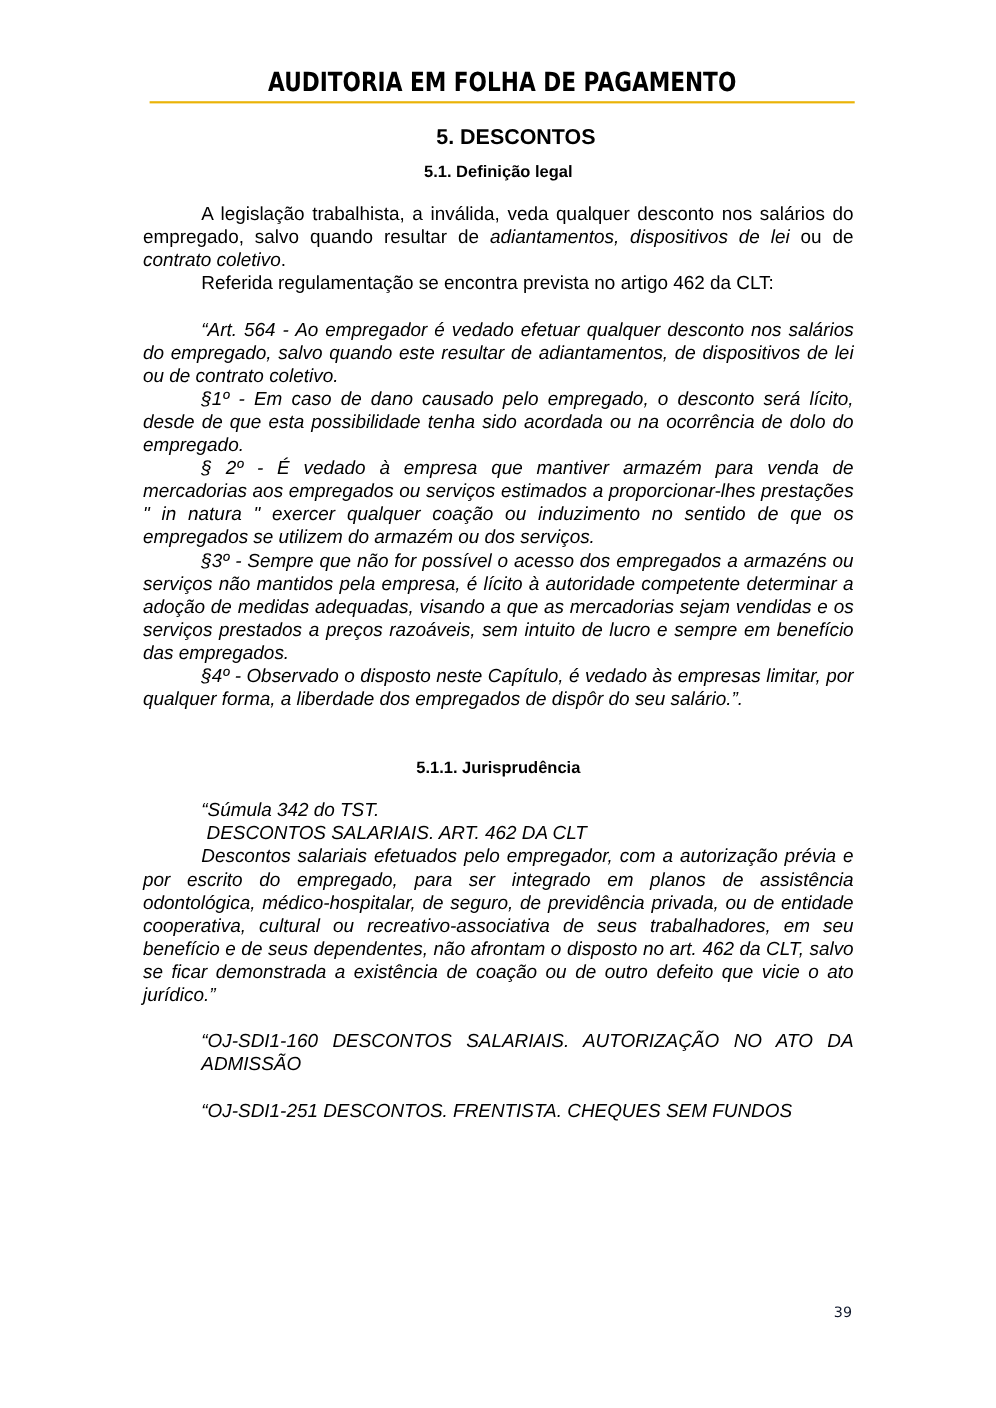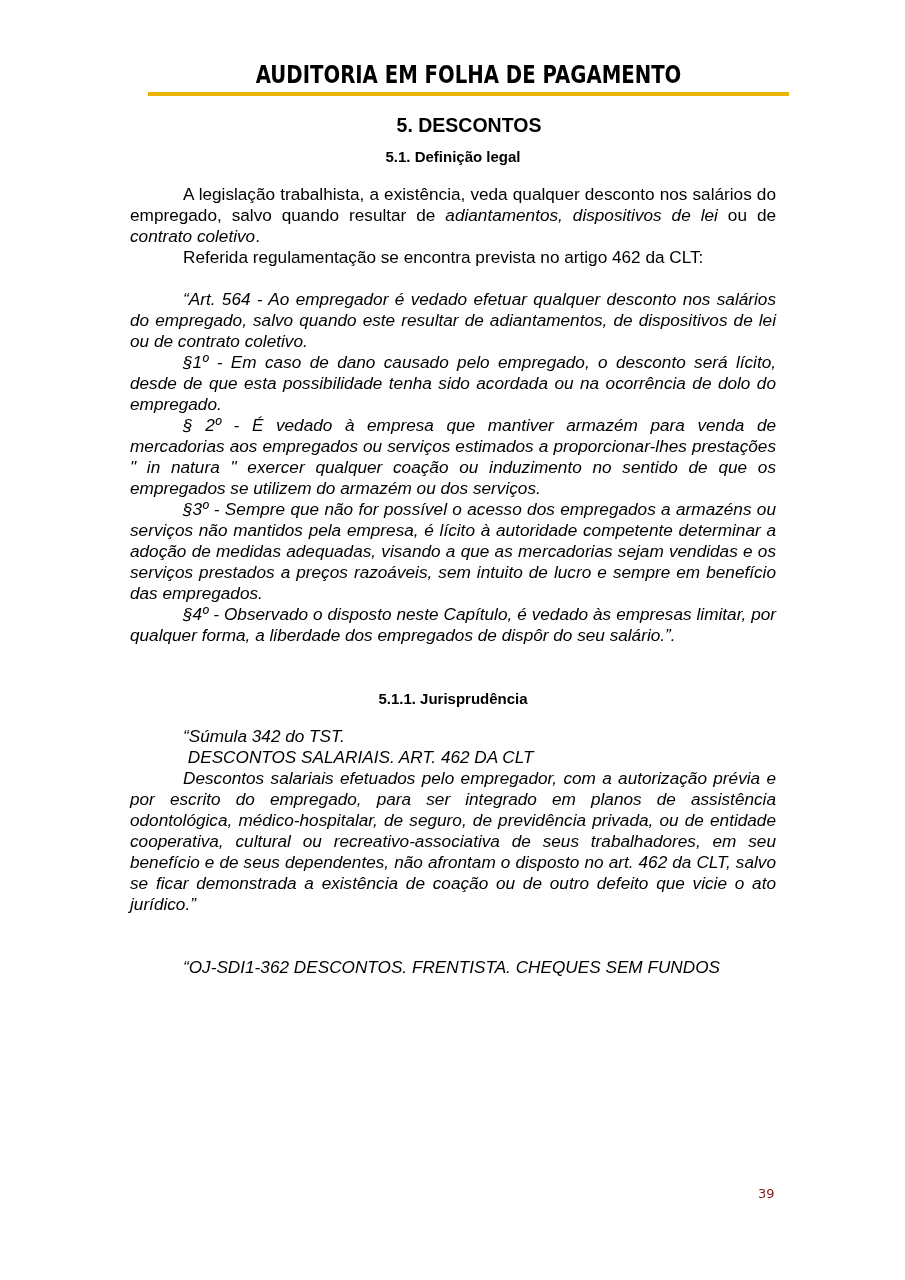--- a/index.html
+++ b/index.html
@@ -1,20 +1,20 @@
 <!DOCTYPE html>
 <html><head>
 <meta charset="utf-8">
 <style>
   html, body { margin: 0; padding: 0; background: #ffffff; }
   body { width: 905px; height: 1280px; position: relative; overflow: hidden; color: #000; }
   .page { position: absolute; left: 0; top: 0; width: 905px; height: 1280px; }
   .header {
-    position: absolute; left: 148px; top: 58px; width: 641px; height: 34px;
-    border-bottom: 4px solid #eab308;
+    position: absolute; left: 136px; top: 58px; width: 641px; height: 34px;
+    border-bottom: 2px solid #eab308;
     text-align: center;
     font-family: "DejaVu Sans", sans-serif; font-weight: bold;
     font-size: 24px; line-height: 34px; letter-spacing: 0px;
     transform-origin: center;
   }
   .header span { display: inline-block; transform: scaleX(0.82); transform-origin: center; white-space: nowrap; }
   .body {
     position: absolute; left: 130px; top: 108px; width: 646px;
     font-family: "Liberation Sans", sans-serif; font-size: 17.2px; line-height: 21px;
   }
@@ -22,21 +22,21 @@
   .h1 span, .h2 span { position: relative; left: 0; }
   .h2 { text-align: center; font-weight: bold; font-size: 15px; height: 38px; line-height: 38px; }
   p { margin: 0; text-align: justify; }
   .ind { text-indent: 53px; }
   .it { font-style: italic; }
   .gap { height: 21px; }
   .gap2 { height: 42px; }
   .indblock { padding-left: 53px; }
   .pagenum {
     position: absolute; left: 758px; top: 1186px; width: 30px;
-    font-family: "DejaVu Sans", sans-serif; font-size: 13px; color: #7f1d1d;
+    font-family: "DejaVu Sans", sans-serif; font-size: 13px; color: #0f172a;
   }
 </style>
 </head>
 <body>
 
 <div class="page">
 
   <div class="header">
     <span>AUDITORIA EM FOLHA DE PAGAMENTO</span>
   </div>
@@ -44,21 +44,21 @@
   <div class="body">
 
     <div class="h1" style="padding-left:0;">
       <span style="left:16px;">5. DESCONTOS</span>
     </div>
 
     <div class="h2" style="height:40px;line-height:30px;">
       <span>5.1. Definição legal</span>
     </div>
 
-    <p class="ind" style="margin-top:2px;"><span>A legislação trabalhista, a existência, veda qualquer desconto nos salários do empregado, salvo quando resultar de </span><span class="it">adiantamentos, dispositivos de lei</span><span> ou de </span><span class="it">contrato coletivo</span><span>.</span></p>
+    <p class="ind" style="margin-top:2px;"><span>A legislação trabalhista, a inválida, veda qualquer desconto nos salários do empregado, salvo quando resultar de </span><span class="it">adiantamentos, dispositivos de lei</span><span> ou de </span><span class="it">contrato coletivo</span><span>.</span></p>
     <p class="ind">Referida regulamentação se encontra prevista no artigo 462 da CLT:</p>
 
     <div class="gap"></div>
 
     <div class="it">
       <p class="ind">“Art. 564 - Ao empregador é vedado efetuar qualquer desconto nos salários do empregado, salvo quando este resultar de adiantamentos, de dispositivos de lei ou de contrato coletivo.</p>
       <p class="ind">§1º - Em caso de dano causado pelo empregado, o desconto será lícito, desde de que esta possibilidade tenha sido acordada ou na ocorrência de dolo do empregado.</p>
       <p class="ind">§ 2º - É vedado à empresa que mantiver armazém para venda de mercadorias aos empregados ou serviços estimados a proporcionar-lhes prestações " in natura " exercer qualquer coação ou induzimento no sentido de que os empregados se utilizem do armazém ou dos serviços.</p>
       <p class="ind">§3º - Sempre que não for possível o acesso dos empregados a armazéns ou serviços não mantidos pela empresa, é lícito à autoridade competente determinar a adoção de medidas adequadas, visando a que as mercadorias sejam vendidas e os serviços prestados a preços razoáveis, sem intuito de lucro e sempre em benefício das empregados.</p>
       <p class="ind">§4º - Observado o disposto neste Capítulo, é vedado às empresas limitar, por qualquer forma, a liberdade dos empregados de dispôr do seu salário.”.</p>
@@ -72,23 +72,24 @@
 
     <div class="it" style="margin-top:8px;">
       <p class="indblock">“Súmula 342 do TST.</p>
       <p class="indblock" style="white-space:pre;"> DESCONTOS SALARIAIS. ART. 462 DA CLT</p>
       <p class="ind">Descontos salariais efetuados pelo empregador, com a autorização prévia e por escrito do empregado, para ser integrado em planos de assistência odontológica, médico-hospitalar, de seguro, de previdência privada, ou de entidade cooperativa, cultural ou recreativo-associativa de seus trabalhadores, em seu benefício e de seus dependentes, não afrontam o disposto no art. 462 da CLT, salvo se ficar demonstrada a existência de coação ou de outro defeito que vicie o ato jurídico.”</p>
     </div>
 
     <div class="gap"></div>
 
     <div class="it">
+      <p class="indblock">“OJ-SDI1-160 DESCONTOS SALARIAIS. AUTORIZAÇÃO NO ATO DA ADMISSÃO</p>
     </div>
 
     <div class="gap"></div>
 
     <div class="it">
-      <p class="indblock">“OJ-SDI1-362 DESCONTOS. FRENTISTA. CHEQUES SEM FUNDOS</p>
+      <p class="indblock">“OJ-SDI1-251 DESCONTOS. FRENTISTA. CHEQUES SEM FUNDOS</p>
     </div>
   </div>
 
   <div class="pagenum">39</div>
 </div>
 
 </body></html>

